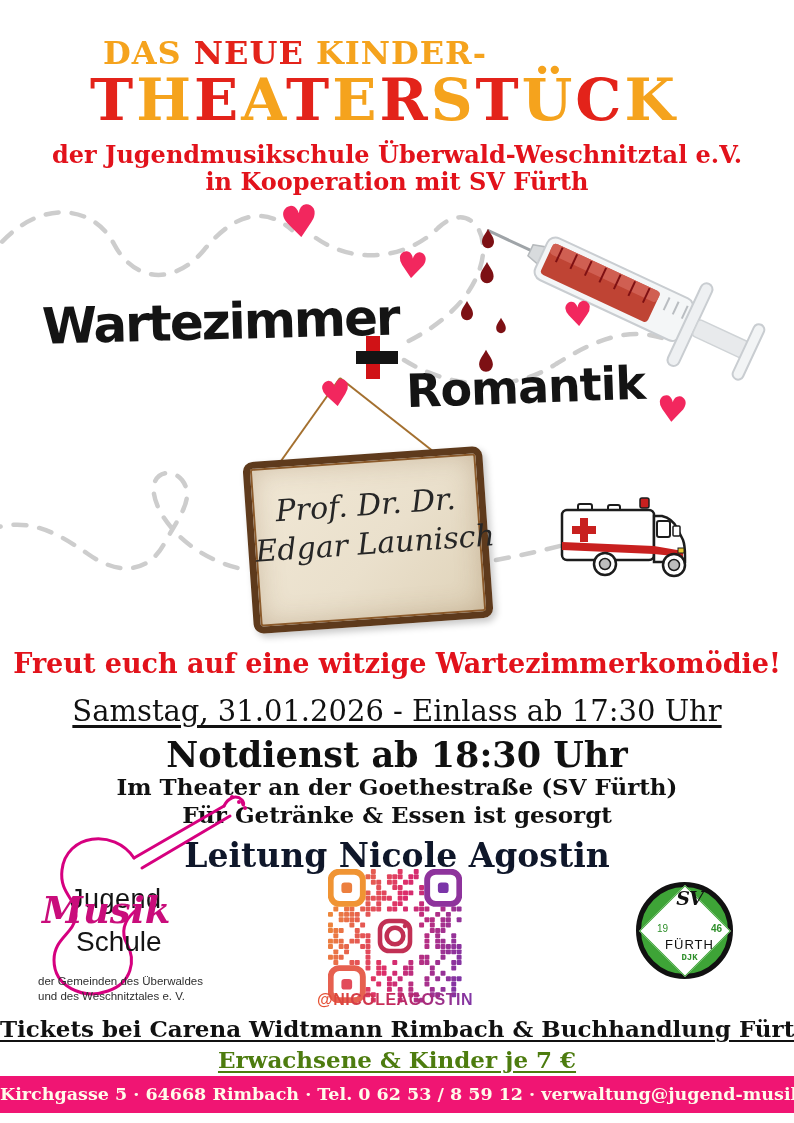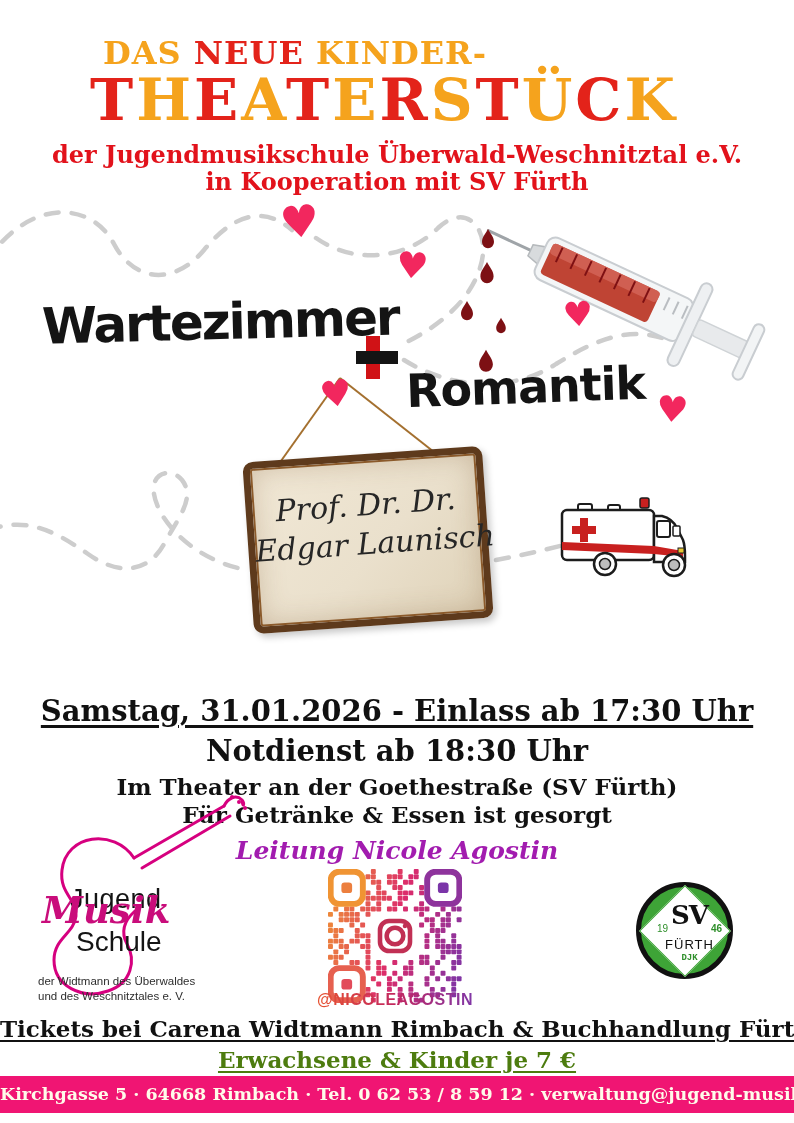--- a/index.html
+++ b/index.html
@@ -34,26 +34,26 @@
     border:7px solid #5e3a1c;border-radius:10px;
     box-shadow:inset 0 0 0 2px #8b5a2b, inset 0 0 28px rgba(120,80,40,.28), 3px 4px 7px rgba(0,0,0,.22);
     text-align:center;
   }
   .sign-line{font-style:italic;color:#262626;font-size:30px;white-space:nowrap;}
   .sign-line.l1{margin-top:26px;}
   .sign-line.l2{margin-top:4px;}
 
   
   .tagline{top:648px;font-size:27px;font-weight:bold;color:#e2121b;}
-  .dateline{top:694px;font-size:29px;font-weight:bold;color:#111;
+  .dateline{top:694px;font-size:29px;font-weight:normal;color:#111;
             text-decoration:underline;text-decoration-thickness:3px;text-underline-offset:4px;}
-  .timeline{top:734px;font-size:29px;font-weight:bold;color:#111;}
+  .timeline{top:734px;font-size:35px;font-weight:bold;color:#111;}
   .venueline{top:773px;font-size:23px;font-weight:bold;color:#111;}
   .cateringline{top:801px;font-size:23px;font-weight:bold;color:#111;}
-  .leitung{top:836px;font-size:25px;font-weight:bold;font-style:italic;color:#a21caf;}
+  .leitung{top:836px;font-size:33px;font-weight:bold;color:#0f172a;}
   .tickets{top:1015px;font-size:23px;font-weight:bold;color:#111;
            text-decoration:underline;text-decoration-thickness:2px;text-underline-offset:3px;}
   .price{top:1046px;font-size:23px;font-weight:bold;color:#4d7c0f;
          text-decoration:underline;text-decoration-thickness:2px;text-underline-offset:3px;}
 
   
   .footer{left:0;top:1076px;width:794px;height:37px;background:#f01573;
           color:#fffbea;font-size:17.5px;font-weight:bold;line-height:37px;
           text-align:center;white-space:nowrap;}
 
@@ -72,21 +72,21 @@
              background:linear-gradient(90deg,#e8542f,#c2275f,#7f37a8);
              -webkit-background-clip:text;background-clip:text;-webkit-text-fill-color:transparent;}
 
   
   .sv-badge{left:636px;top:882px;width:87px;height:87px;border-radius:50%;
             background:#3ea437;border:5px solid #111;}
   .sv-diamond{position:absolute;left:50%;top:50%;width:63px;height:63px;
               transform:translate(-50%,-50%) rotate(45deg);
               background:#fff;border:1.5px solid #3ea437;}
   .sv-content{position:absolute;left:0;top:0;width:97px;height:97px;text-align:center;}
-  .sv-sv{position:absolute;left:0;top:13px;width:97px;font-size:26px;font-weight:bold;color:#111;letter-spacing:-1px;}
+  .sv-sv{position:absolute;left:0;top:0;width:97px;font-size:19px;font-weight:bold;font-style:italic;color:#111;letter-spacing:-1px;}
   .sv-y1{position:absolute;left:16px;top:36px;font-family:"Liberation Sans",sans-serif;font-size:10px;font-weight:normal;color:#2f8f2b;}
   .sv-y2{position:absolute;left:70px;top:36px;font-family:"Liberation Sans",sans-serif;font-size:10px;font-weight:bold;color:#2f8f2b;}
   .sv-town{position:absolute;left:0;top:50px;width:97px;font-family:"Liberation Sans",sans-serif;font-size:13px;font-weight:normal;color:#111;letter-spacing:1px;}
   .sv-assoc{position:absolute;left:0;top:66px;width:97px;font-family:Liberation Mono, monospace;font-size:9px;font-weight:bold;color:#2f8f2b;}
 
   svg{display:block;}
   .overlay{left:0;top:0;pointer-events:none;}
 </style>
 </head>
 <body>
@@ -175,20 +175,21 @@
   <div class="abs heart" style="left:396px;top:248px;font-size:36px;transform:rotate(5deg);">♥</div>
   <div class="abs heart" style="left:563px;top:297px;font-size:34px;transform:rotate(-5deg);">♥</div>
   <div class="abs heart" style="left:656px;top:392px;font-size:36px;transform:rotate(4deg);">♥</div>
   <div class="abs heart" style="left:320px;top:376px;font-size:36px;transform:rotate(-8deg);">♥</div>
 
   <div class="abs sign">
     <div class="sign-line l1">Prof. Dr. Dr.</div>
     <div class="sign-line l2">Edgar Launisch</div>
   </div>
 
+  <div class="cline tagline">Freut euch auf eine witzige Wartezimmerkomödie!</div>
   <div class="cline dateline">Samstag, 31.01.2026 - Einlass ab 17:30 Uhr</div>
   <div class="cline timeline">Notdienst ab 18:30 Uhr</div>
   <div class="cline venueline">Im Theater an der Goethestraße (SV Fürth)</div>
   <div class="cline cateringline">Für Getränke &amp; Essen ist gesorgt</div>
   <div class="cline leitung">Leitung Nicole Agostin</div>
 
   <div class="abs jms">
     <svg class="abs" style="left:0;top:0;" width="250" height="222" viewBox="0 0 250 222">
       <g stroke="#d6007f" stroke-width="3" fill="none" stroke-linecap="round">
         <path d="M108 66 C 88 36, 40 42, 36 78 C 33 102, 52 108, 50 124 C 48 142, 28 146, 28 168 C 28 194, 56 208, 82 199 C 106 191, 110 168, 101 152 C 94 139, 99 128, 109 119"></path>
@@ -199,21 +200,21 @@
       <g fill="#d6007f">
         <circle cx="206" cy="5" r="2"></circle>
           <circle cx="213" cy="10" r="2"></circle>
           <circle cx="219" cy="16" r="2"></circle>
       </g>
     </svg>
     <div class="abs jms-jugend">Jugend</div>
     <div class="abs jms-musik">Musik</div>
     <div class="abs jms-schule">Schule</div>
     <div class="abs jms-sub">
-      <div>der Widtmann des Überwaldes</div>
+      <div>der Gemeinden des Überwaldes</div>
       <div>und des Weschnitztales e. V.</div>
     </div>
   </div>
 
   <div class="abs qr-wrap">
       <svg width="134" height="134" viewBox="0 0 25 25">
         <rect x="8" y="0" width="0.92" height="0.92" rx="0.18" fill="rgb(229,92,81)"></rect>
         <rect x="13" y="0" width="0.92" height="0.92" rx="0.18" fill="rgb(223,57,100)"></rect>
         <rect x="16" y="0" width="0.92" height="0.92" rx="0.18" fill="rgb(214,44,111)"></rect>
         <rect x="7" y="1" width="0.92" height="0.92" rx="0.18" fill="rgb(230,97,78)"></rect>

